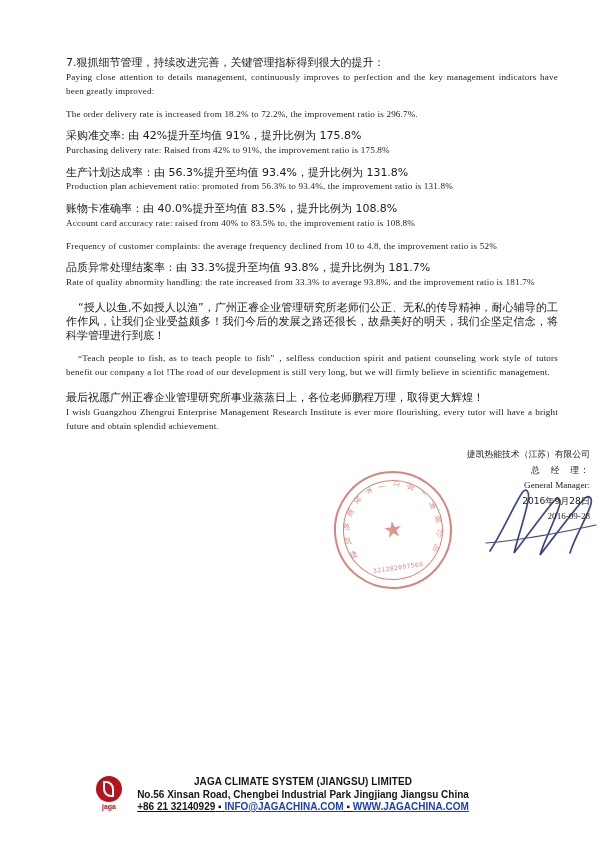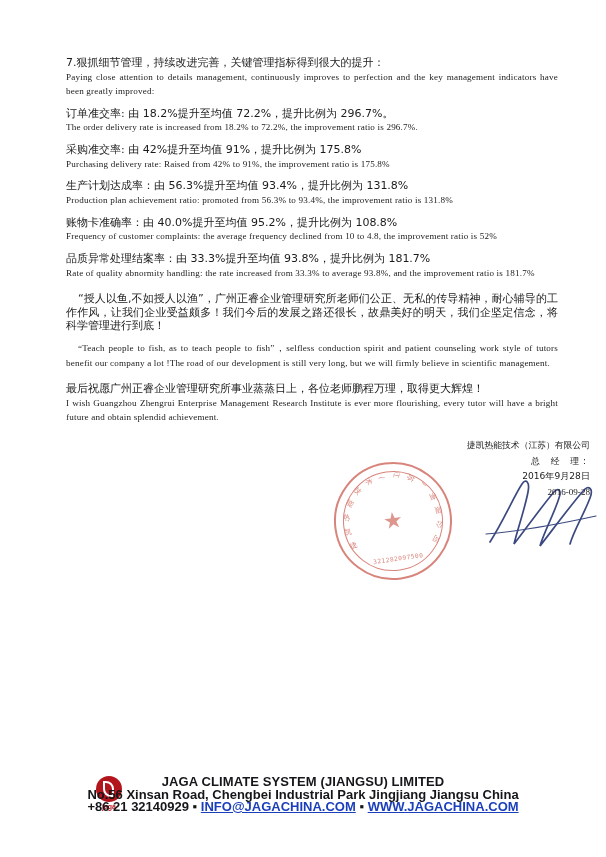--- a/index.html
+++ b/index.html
@@ -150,27 +150,27 @@
     opacity: 0.85;
   }
   
   .footer {
     position: absolute;
     left: 0;
     right: 0;
     bottom: 44px;
     text-align: center;
     font-family: "Liberation Sans", sans-serif;
-    font-size: 13px;
+    font-size: 10px;
     line-height: 12.2px;
     color: #15161a;
   }
   .footer .f1 { font-weight: bold; letter-spacing: 0.1px; }
   .footer .f2 { font-weight: bold; }
-  .footer .f3 { font-weight: bold; }
+  .footer .f3 { font-weight: bold; text-decoration: underline; }
   .footer a, .footer .lnk {
     color: #1b3fbb;
     text-decoration: underline;
   }
   .logo {
     position: absolute;
     left: 92px;
     bottom: 47px;
     width: 34px;
     text-align: center;
@@ -204,30 +204,30 @@
 </style>
 </head>
 <body>
 
 <div class="page">
 
 
   <p class="cn">7.狠抓细节管理，持续改进完善，关键管理指标得到很大的提升：</p>
   <p class="blk">Paying close attention to details management, continuously improves to perfection and the key management indicators have been greatly improved:</p>
 
-  <p class="cn">订单准交率: 由 18.2%提升至均值 72.2%，提升比例为 296.7%。</p>
   <p class="blk">The order delivery rate is increased from 18.2% to 72.2%, the improvement ratio is 296.7%.</p>
 
   <p class="cn">采购准交率: 由 42%提升至均值 91%，提升比例为 175.8%</p>
   <p class="blk">Purchasing delivery rate: Raised from 42% to 91%, the improvement ratio is 175.8%</p>
 
   <p class="cn">生产计划达成率：由 56.3%提升至均值 93.4%，提升比例为 131.8%</p>
   <p class="blk">Production plan achievement ratio: promoted from 56.3% to 93.4%, the improvement ratio is 131.8%</p>
 
-  <p class="cn">账物卡准确率：由 40.0%提升至均值 95.2%，提升比例为 108.8%</p>
+  <p class="cn">账物卡准确率：由 40.0%提升至均值 83.5%，提升比例为 108.8%</p>
+  <p class="blk">Account card accuracy rate: raised from 40% to 83.5% to, the improvement ratio is 108.8%</p>
 
   <p class="blk">Frequency of customer complaints: the average frequency declined from 10 to 4.8, the improvement ratio is 52%</p>
 
   <p class="cn">品质异常处理结案率：由 33.3%提升至均值 93.8%，提升比例为 181.7%</p>
   <p class="gap-lg">Rate of quality abnormity handling: the rate increased from 33.3% to average 93.8%, and the improvement ratio is 181.7%</p>
 
   <p class="cn indent blk">“授人以鱼,不如授人以渔”，广州正睿企业管理研究所老师们公正、无私的传导精神，耐心辅导的工作作风，让我们企业受益颇多！我们今后的发展之路还很长，故鼎美好的明天，我们企坚定信念，将科学管理进行到底！</p>
   <p class="indent gap-lg">“Teach people to fish, as to teach people to fish”，selfless conduction spirit and patient counseling work style of tutors benefit our company a lot !The road of our development is still very long, but we will firmly believe in scientific management.</p>
 
   <p class="cn">最后祝愿广州正睿企业管理研究所事业蒸蒸日上，各位老师鹏程万理，取得更大辉煌！</p>
@@ -257,20 +257,21 @@
     </div>
 
     <svg class="scribble" viewBox="0 0 120 78">
       <path d="M6 66 C20 44 30 20 38 8 C42 2 46 6 44 16 C41 32 34 52 30 68 C44 50 58 30 70 16 C74 11 78 14 75 22 C70 38 60 56 56 70 C70 52 86 30 100 14 C104 9 110 12 106 22 C100 38 90 54 86 68" fill="none" stroke="#1a2a6b" stroke-width="1.7" stroke-linecap="round"></path>
       <path d="M2 58 C28 56 66 50 112 40" fill="none" stroke="#1a2a6b" stroke-width="1.2" stroke-linecap="round"></path>
     </svg>
 
     <div class="sig-text">
       <div class="line cnline">捷凯热能技术（江苏）有限公司</div>
       <div class="line cnline spaced">总 经 理:</div>
+      <div class="line gm">General Manager:</div>
       <div class="line datecn">2016年9月28日</div>
       <div class="line dateen">2016-09-28</div>
     </div>
   </div>
 
   <div class="logo">
     <div class="logo-mark"></div>
     <div class="logo-text">jaga</div>
   </div>
 

